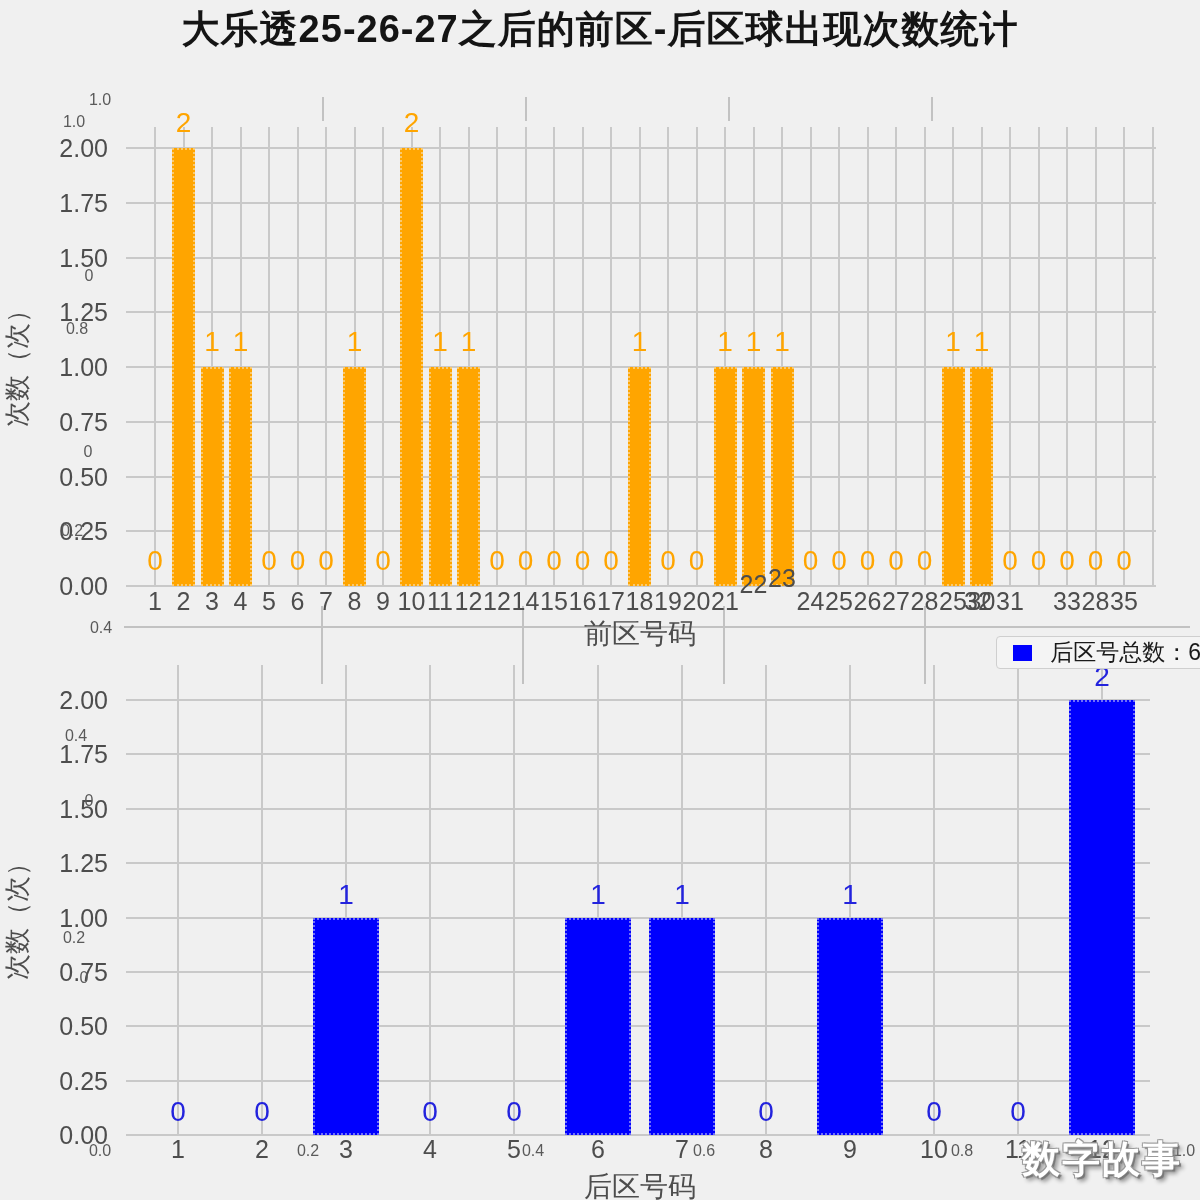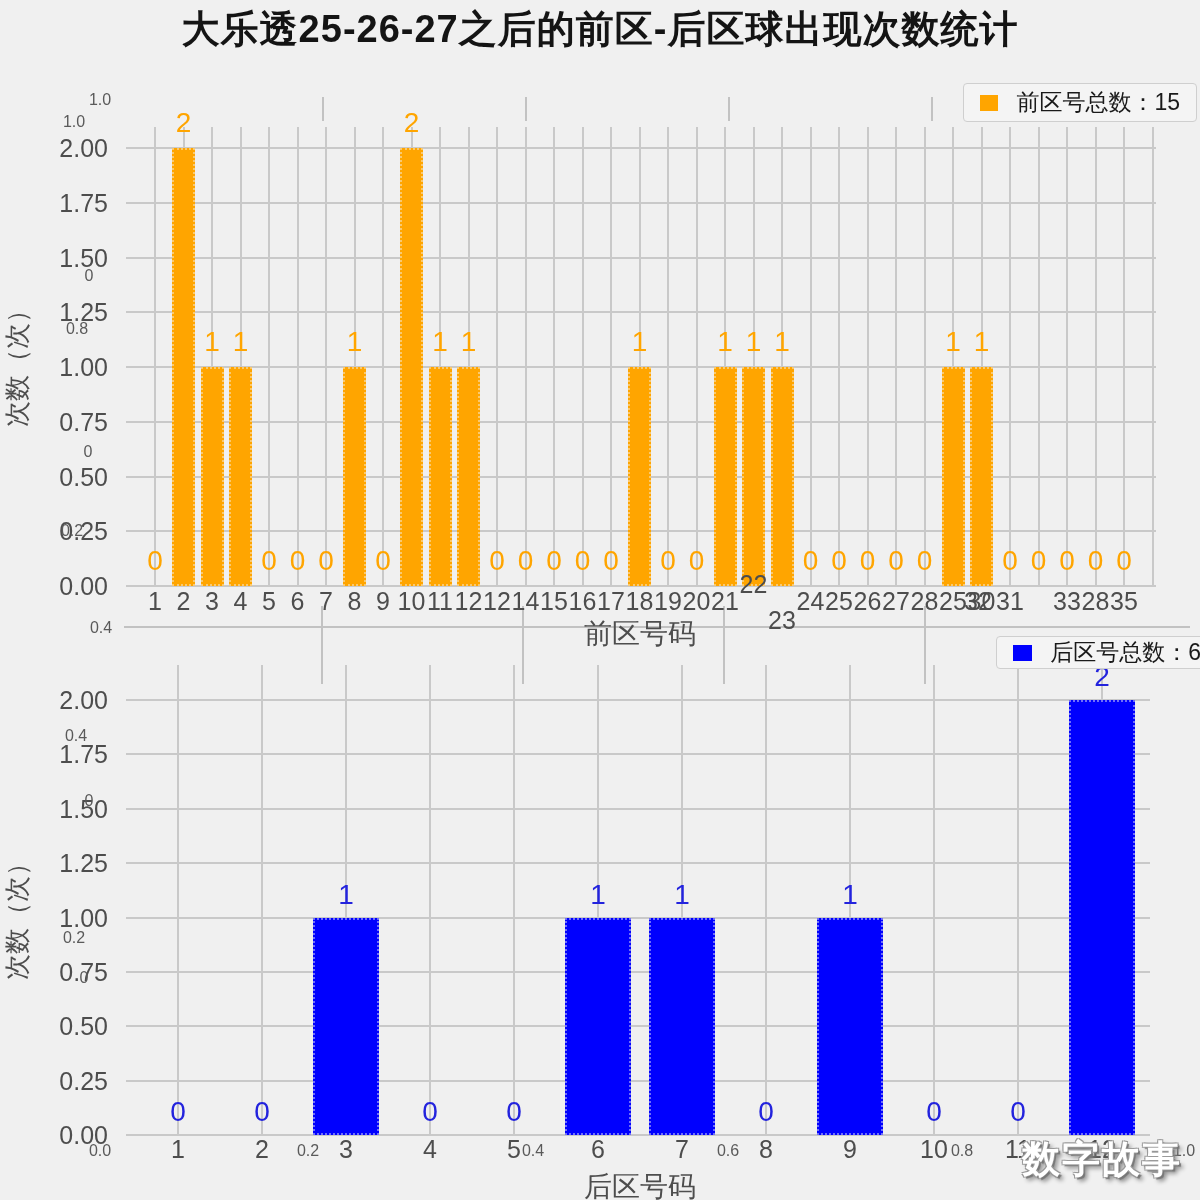--- a/index.html
+++ b/index.html
@@ -150,21 +150,21 @@
       <div class="vlab" style="left: 696.5px; top: 561px; color: rgb(255, 165, 0);">0</div>
       <div class="xtick" style="left: 696.5px; top: 601px;">20</div>
       <div class="bar" style="left: 713.5px; top: 367px; width: 23px; height: 219px; background: rgb(255, 165, 0);"></div>
       <div class="vlab" style="left: 725px; top: 342px; color: rgb(255, 165, 0);">1</div>
       <div class="xtick" style="left: 725px; top: 601px;">21</div>
       <div class="bar" style="left: 742px; top: 367px; width: 23px; height: 219px; background: rgb(255, 165, 0);"></div>
       <div class="vlab" style="left: 753.5px; top: 342px; color: rgb(255, 165, 0);">1</div>
       <div class="xtick" style="left: 753.5px; top: 584px;">22</div>
       <div class="bar" style="left: 770.5px; top: 367px; width: 23px; height: 219px; background: rgb(255, 165, 0);"></div>
       <div class="vlab" style="left: 782px; top: 342px; color: rgb(255, 165, 0);">1</div>
-      <div class="xtick" style="left: 782px; top: 620px;">23</div>
+      <div class="xtick" style="left: 782px; top: 578px;">23</div>
       <div class="vlab" style="left: 810.5px; top: 561px; color: rgb(255, 165, 0);">0</div>
       <div class="xtick" style="left: 810.5px; top: 601px;">24</div>
       <div class="vlab" style="left: 839px; top: 561px; color: rgb(255, 165, 0);">0</div>
       <div class="xtick" style="left: 839px; top: 601px;">25</div>
       <div class="vlab" style="left: 867.5px; top: 561px; color: rgb(255, 165, 0);">0</div>
       <div class="xtick" style="left: 867.5px; top: 601px;">26</div>
       <div class="vlab" style="left: 896px; top: 561px; color: rgb(255, 165, 0);">0</div>
       <div class="xtick" style="left: 896px; top: 601px;">27</div>
       <div class="vlab" style="left: 924.5px; top: 561px; color: rgb(255, 165, 0);">0</div>
       <div class="xtick" style="left: 924.5px; top: 601px;">28</div>
@@ -245,24 +245,20 @@
       <div class="bar" style="left: 1069px; top: 700px; width: 66px; height: 435px; background: rgb(0, 0, 254);"></div>
       <div class="vlab" style="left: 1102px; top: 677px; color: rgb(35, 35, 221);">2</div>
       <div class="xtick" style="left: 1102px; top: 1149px;">12</div>
     </div>
 
   <div class="ylabel" style="left:17px;top:362px;">次数（次）</div>
   <div class="xlabel" style="left:640px;top:634px;">前区号码</div>
   <div class="ylabel" style="left:17px;top:915px;">次数（次）</div>
   <div class="xlabel" style="left:640px;top:1187px;">后区号码</div>
 
-  <div class="legend" id="legend1" style="left:963px;top:83px;width:234px;height:39px;">
-    <span class="swatch" id="swatch1" style="background: rgb(255, 165, 0);"></span>
-    <span class="legend-text">前区号总数：15</span>
-  </div>
   <div class="legend" id="legend2" style="left:996px;top:636px;width:222px;height:33px;">
     <span class="swatch" id="swatch2" style="background: rgb(0, 0, 254);"></span>
     <span class="legend-text">后区号总数：6</span>
   </div>
 
   <div class="watermark" style="left:1022px;top:1134px;">数字故事</div>
 
 <div class="stray" style="left: 100px; top: 100px;">1.0</div>
     <div class="stray" style="left: 74px; top: 122px;">1.0</div>
     <div class="stray" style="left: 89px; top: 276px;">0</div>
@@ -270,21 +266,21 @@
     <div class="stray" style="left: 88px; top: 452px;">0</div>
     <div class="stray" style="left: 72px; top: 531px;">0.2</div>
     <div class="stray" style="left: 101px; top: 628px;">0.4</div>
     <div class="stray" style="left: 76px; top: 736px;">0.4</div>
     <div class="stray" style="left: 89px; top: 801px;">0</div>
     <div class="stray" style="left: 74px; top: 938px;">0.2</div>
     <div class="stray" style="left: 84px; top: 978px;">0</div>
     <div class="stray" style="left: 100px; top: 1151px;">0.0</div>
     <div class="stray" style="left: 308px; top: 1151px;">0.2</div>
     <div class="stray" style="left: 533px; top: 1151px;">0.4</div>
-    <div class="stray" style="left: 728px; top: 1151px;">0.6</div>
+    <div class="stray" style="left: 704px; top: 1151px;">0.6</div>
     <div class="stray" style="left: 962px; top: 1151px;">0.8</div>
     <div class="stray" style="left: 1184px; top: 1151px;">1.0</div>
     <div class="pline" style="left: 124px; top: 626px; width: 1066px; height: 2px;"></div>
     <div class="pline" style="left: 322px; top: 97px; width: 2px; height: 24px;"></div>
     <div class="pline" style="left: 525px; top: 97px; width: 2px; height: 24px;"></div>
     <div class="pline" style="left: 728px; top: 97px; width: 2px; height: 24px;"></div>
     <div class="pline" style="left: 931px; top: 97px; width: 2px; height: 24px;"></div>
     <div class="pline" style="left: 321px; top: 606px; width: 2px; height: 78px;"></div>
     <div class="pline" style="left: 522px; top: 606px; width: 2px; height: 78px;"></div>
     <div class="pline" style="left: 723px; top: 606px; width: 2px; height: 78px;"></div>

